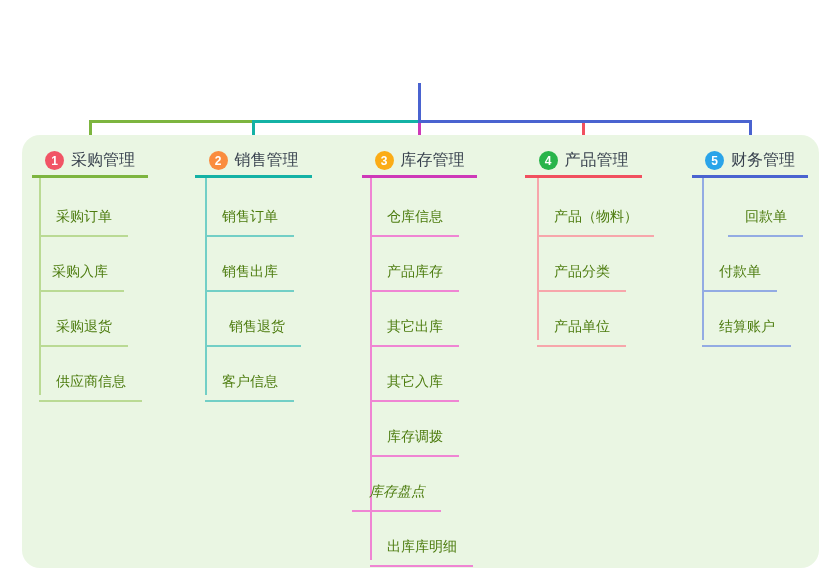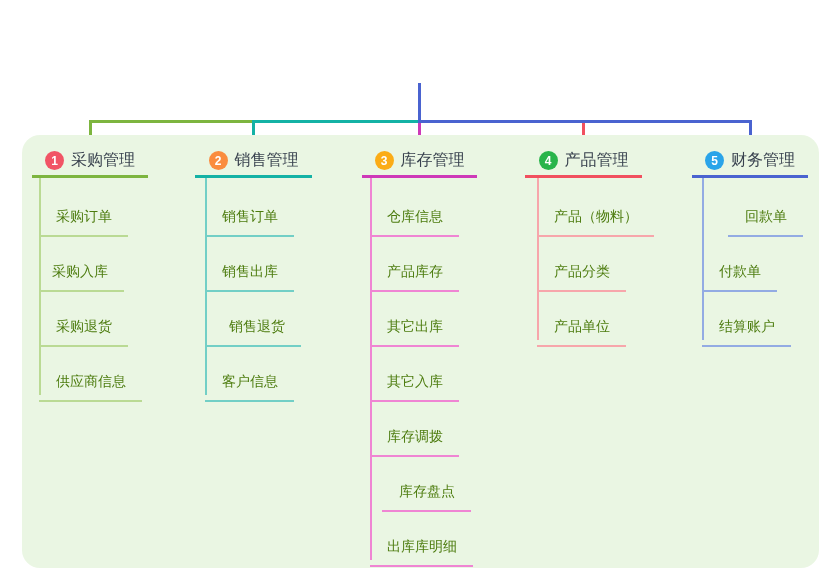--- a/index.html
+++ b/index.html
@@ -88,21 +88,21 @@
       <div class="branch-header" style="left: 362px; width: 115px; border-bottom-color: rgb(206, 57, 184);">
         <span class="badge" style="background: rgb(251, 172, 22);">3</span>
         <span class="branch-title">库存管理</span>
       </div>
       <div class="vline" style="left: 370px; top: 178px; width: 2px; height: 382px; background: rgb(239, 133, 211); position: absolute;"></div>
       <div class="child-item" style="left: 370px; top: 194px; border-bottom-color: rgb(239, 133, 211);">仓库信息</div>
       <div class="child-item" style="left: 370px; top: 249px; border-bottom-color: rgb(239, 133, 211);">产品库存</div>
       <div class="child-item" style="left: 370px; top: 304px; border-bottom-color: rgb(239, 133, 211);">其它出库</div>
       <div class="child-item" style="left: 370px; top: 359px; border-bottom-color: rgb(239, 133, 211); padding-left: 17px;">其它入库</div>
       <div class="child-item" style="left: 370px; top: 414px; border-bottom-color: rgb(239, 133, 211);">库存调拨</div>
-      <div class="child-item" style="left: 382px; top: 469px; border-bottom-color: rgb(239, 133, 211);">库存盘点</div>
+      <div class="child-item" style="left: 352px; top: 469px; border-bottom-color: rgb(239, 133, 211); font-style: italic;">库存盘点</div>
       <div class="child-item" style="left: 370px; top: 524px; border-bottom-color: rgb(239, 133, 211);">出库库明细</div>
       <div class="branch-header" style="left: 525px; width: 117px; border-bottom-color: rgb(241, 80, 95);">
         <span class="badge" style="background: rgb(41, 180, 75);">4</span>
         <span class="branch-title">产品管理</span>
       </div>
       <div class="vline" style="left: 537px; top: 178px; width: 2px; height: 162px; background: rgb(247, 166, 171); position: absolute;"></div>
       <div class="child-item" style="left: 537px; top: 194px; border-bottom-color: rgb(247, 166, 171);">产品（物料）</div>
       <div class="child-item" style="left: 537px; top: 249px; border-bottom-color: rgb(247, 166, 171); font-family: Liberation Serif, serif;">产品分类</div>
       <div class="child-item" style="left: 537px; top: 304px; border-bottom-color: rgb(247, 166, 171); text-align: right;">产品单位</div>
       <div class="branch-header" style="left: 692px; width: 116px; border-bottom-color: rgb(74, 99, 208);">

